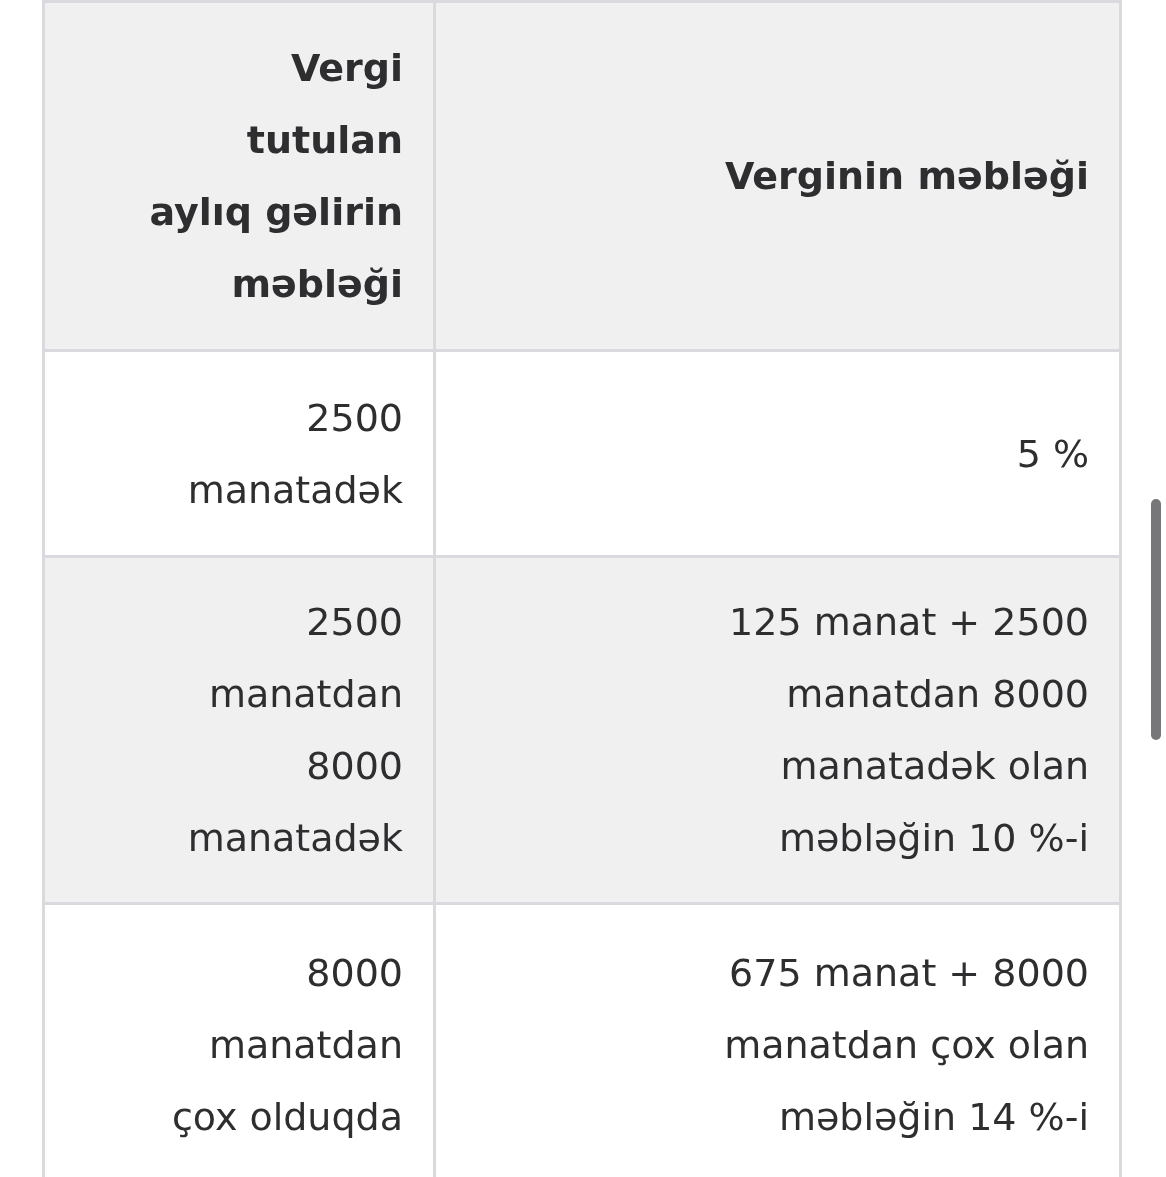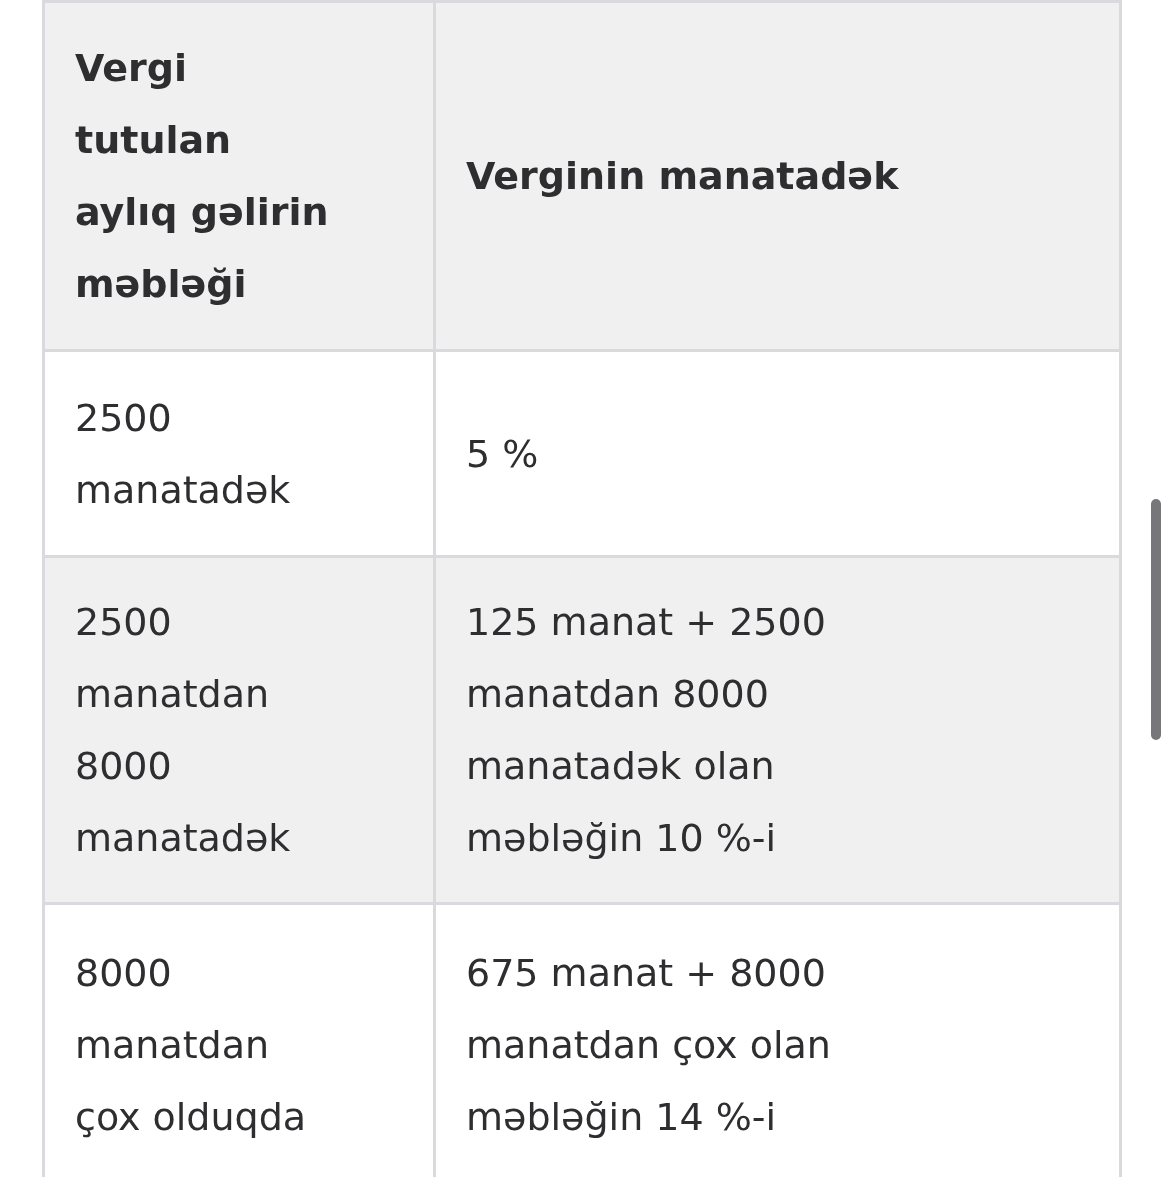--- a/index.html
+++ b/index.html
@@ -21,21 +21,21 @@
     left: 42px;
     top: 0;
     width: 1077px;
     border-collapse: collapse;
     table-layout: fixed;
   }
   table.tax-table th,
   table.tax-table td {
     border: 3px solid #d9d9de;
     vertical-align: middle;
-    text-align: left;
+    text-align: right;
     padding: 26px 30px;
     font-size: 38px;
     line-height: 72px;
     color: #2e2e30;
     white-space: pre-line;
     overflow: hidden;
   }
   table.tax-table th {
     font-weight: bold;
   }
@@ -66,21 +66,21 @@
     <colgroup>
       <col class="col-income">
       <col class="col-rate">
     </colgroup>
     <tbody>
       <tr class="r-head shaded">
         <th>Vergi
 tutulan
 aylıq gəlirin
 məbləği</th>
-        <th>Verginin manatadək</th>
+        <th>Verginin məbləği</th>
       </tr>
       <tr class="r-1 plain">
         <td>2500
 manatadək</td>
         <td>5 %</td>
       </tr>
       <tr class="r-2 shaded">
         <td>2500
 manatdan
 8000

